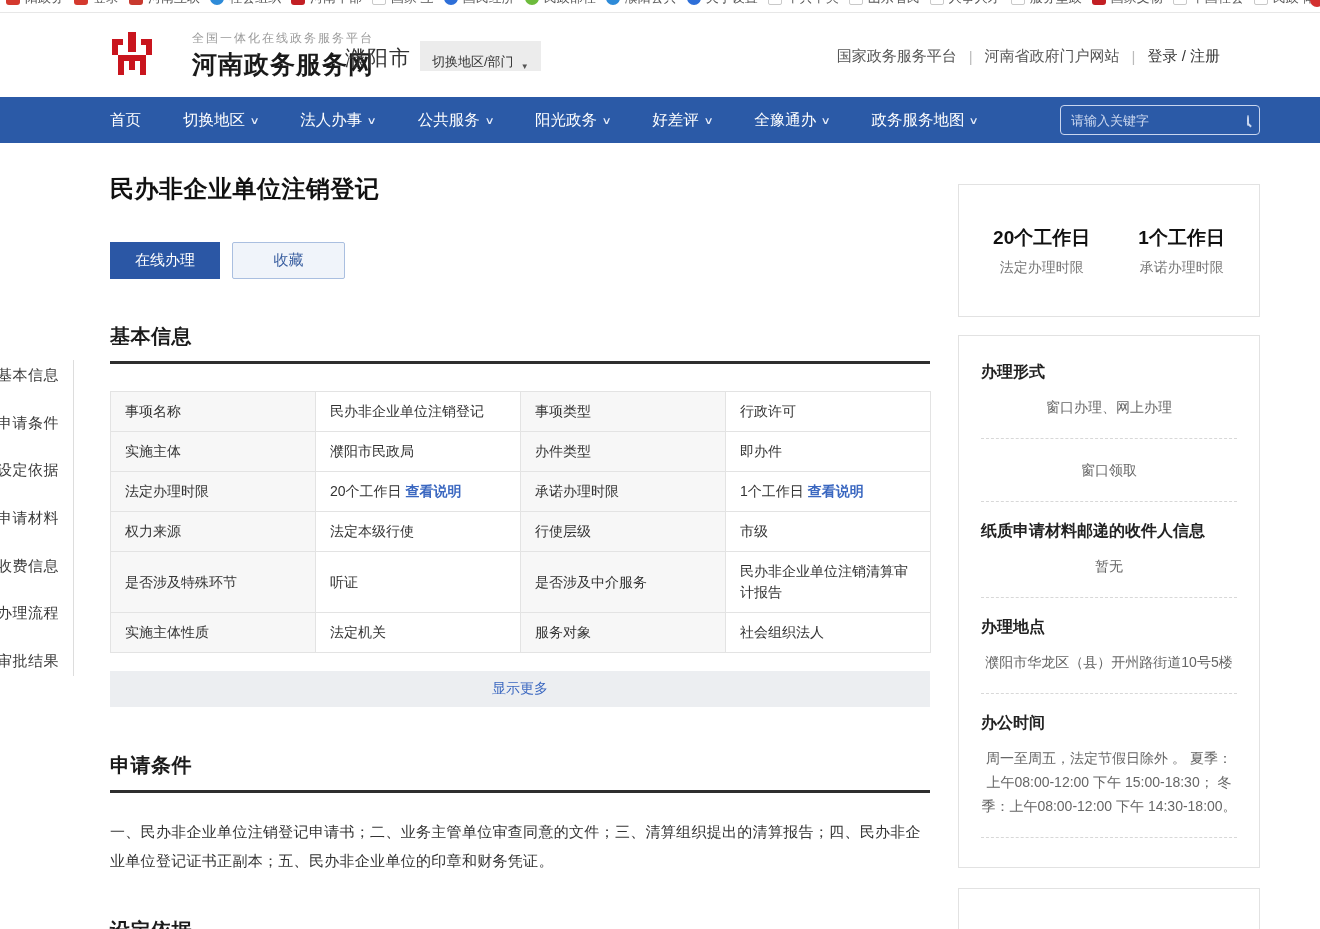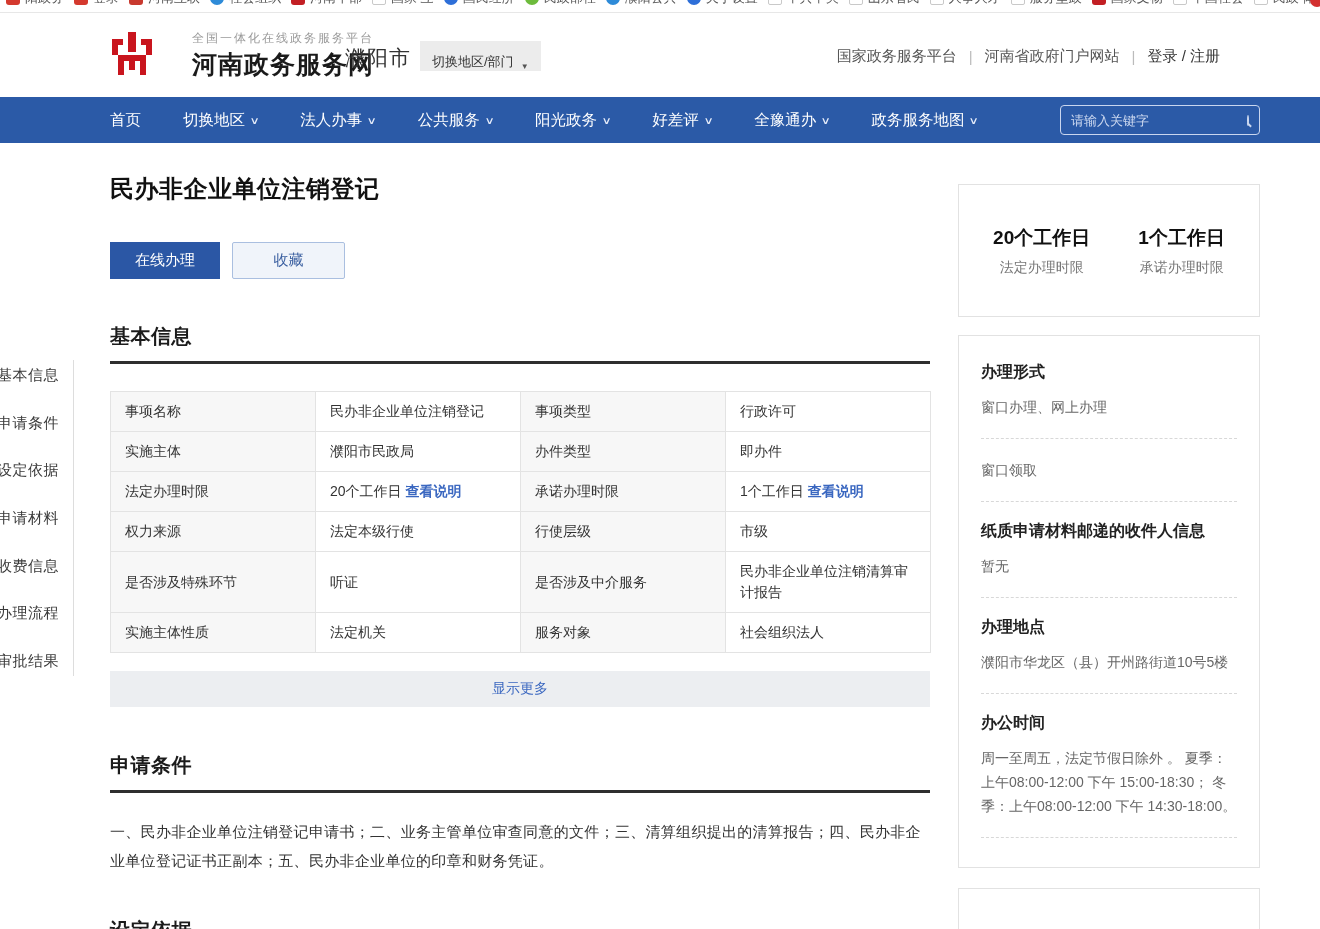--- a/index.html
+++ b/index.html
@@ -88,21 +88,21 @@
 
   
   .right-col { position:absolute; left:958px; top:143px; width:302px; }
   .time-box { margin-top:41px; height:133px; border:1px solid #e2e2e2; display:flex;
     align-items:center; justify-content:space-around; padding:0 10px; }
   .time-cell { text-align:center; }
   .time-value { font-size:19px; font-weight:bold; color:#111; }
   .time-label { margin-top:8px; font-size:14px; color:#777; }
   .info-panel { margin-top:18px; border:1px solid #e2e2e2; padding:26px 22px 10px 22px; }
   .ip-title { font-size:16px; font-weight:bold; color:#222; }
-  .ip-content { margin-top:12px; font-size:14px; color:#666; line-height:24px; }
+  .ip-content { margin-top:12px; font-size:14px; color:#666; line-height:24px;text-align:center; }
   .ip-divider { border:none; border-top:1px dashed #d8d8d8; margin:19px 0; }
   .extra-box { margin-top:20px; height:60px; border:1px solid #e2e2e2; background:#fff; }
 </style>
 </head>
 <body>
 
 <div class="bookmarks">
   <span class="bm-item">
       <span class="bm-ico bm-red"></span>
       <span>阳政务</span>

